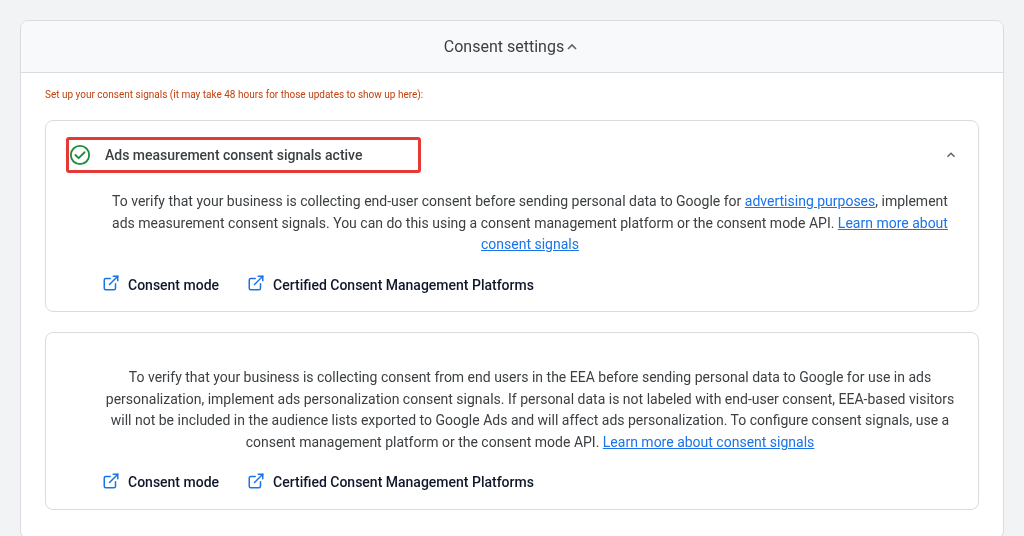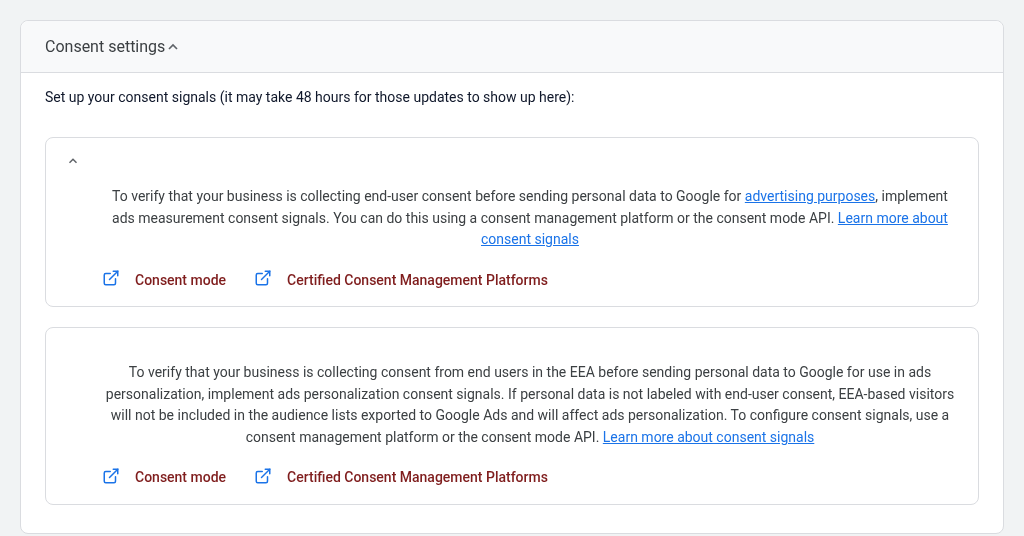--- a/index.html
+++ b/index.html
@@ -15,39 +15,39 @@
       color: #3c4043;
     }
     .main-panel {
       background: #fff;
       border: 1px solid #dadce0;
       border-radius: 8px;
       margin: 16px;
     }
     .panel-header {
       display: flex;
-      justify-content: flex-start;
+      justify-content: center;
       align-items: center;
       padding: 16px 24px;
       background: #f8f9fa;
       border-bottom: 1px solid #dadce0;
       border-radius: 8px 8px 0 0;
     }
     .panel-title {
       font-size: 16px;
       font-weight: 400;
       color: #3c4043;
     }
     .panel-body {
       padding: 16px 24px 8px 24px;
     }
     .intro-text {
-      color: #0f172a;
-      font-size: 14px;
-      margin-bottom: 32px;
+      color: #c2410c;
+      font-size: 10px;
+      margin-bottom: 20px;
     }
     .card {
       border: 1px solid #dadce0;
       border-radius: 8px;
       padding: 16px 20px;
       margin-bottom: 20px;
     }
     .card-header {
       display: flex;
       justify-content: space-between;
@@ -87,22 +87,22 @@
       text-decoration: underline;
     }
     .action-row {
       display: flex;
       gap: 28px;
       align-items: center;
     }
     .action-link {
       display: inline-flex;
       align-items: center;
-      gap: 15px;
-      color: #7f1d1d;
+      gap: 8px;
+      color: #0f172a;
       text-decoration: none;
       font-weight: 500;
       font-size: 14px;
     }
     .chevron {
       color: #5f6368;
       display: inline-flex;
     }
   </style>
 </head>
@@ -115,20 +115,29 @@
       <svg width="16" height="16" viewBox="0 0 24 24" fill="none" stroke="currentColor" stroke-width="2.5">
           <polyline points="6 15 12 9 18 15"></polyline>
         </svg>
     </span>
   </div>
   <div class="panel-body">
     <div class="intro-text">Set up your consent signals (it may take 48 hours for those updates to show up here):</div>
 
     <div class="card">
       <div class="card-header">
+        <span class="highlight-box">
+          <span class="check-icon-wrap">
+            <svg width="22" height="22" viewBox="0 0 24 24" fill="none">
+                <circle cx="12" cy="12" r="10" stroke="#1e8e3e" stroke-width="2"></circle>
+                <polyline points="7 12 10.5 15.5 17 9" stroke="#1e8e3e" stroke-width="2" fill="none" stroke-linecap="round" stroke-linejoin="round"></polyline>
+              </svg>
+          </span>
+          <span class="card-title">Ads measurement consent signals active</span>
+        </span>
         <span class="chevron">
           <svg width="14" height="14" viewBox="0 0 24 24" fill="none" stroke="currentColor" stroke-width="2.5">
               <polyline points="6 15 12 9 18 15"></polyline>
             </svg>
         </span>
       </div>
       <div class="card-body">
         <p class="card-desc">
           <span>To verify that your business is collecting end-user consent before sending personal data to Google for </span><a href="#">advertising purposes</a><span>, implement ads measurement consent signals. You can do this using a consent management platform or the consent mode API. </span><a href="#">Learn more about consent signals</a>
         </p>

